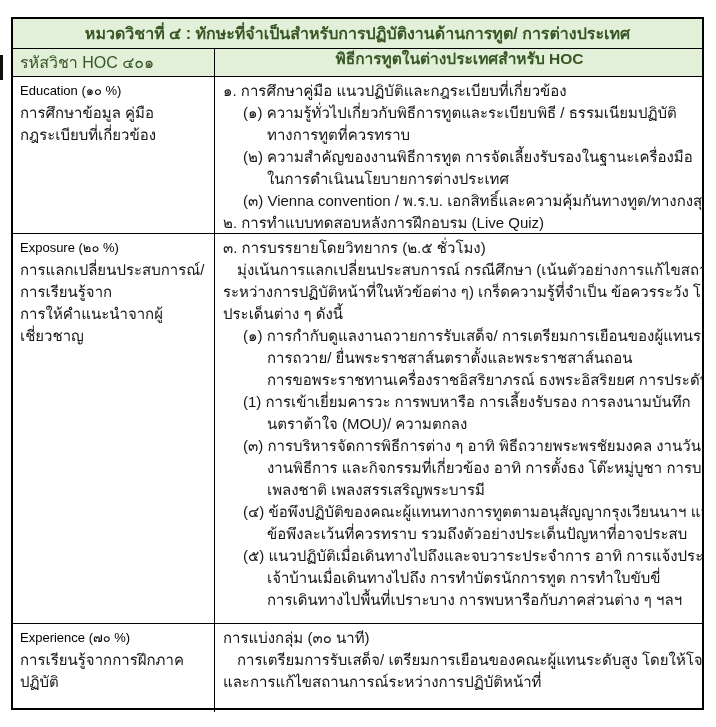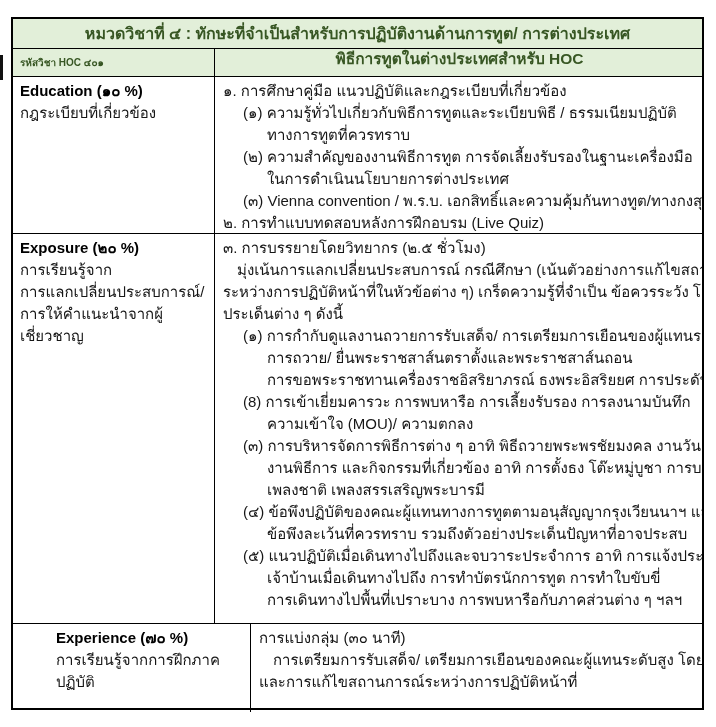--- a/index.html
+++ b/index.html
@@ -27,21 +27,21 @@
     display:flex;flex-direction:column;
     background:#fff;
   }
   .t-row{
     display:flex;flex-direction:row;
     border-bottom:1px solid var(--border);
     box-sizing:border-box;
     flex:0 0 auto;
     overflow:hidden;
   }
-  .t-row:last-child{border-bottom:none;margin-left:36px;}
+  .t-row:last-child{border-bottom:none;}
   .row-category{
     height:30px;
     background:var(--green-bg);
     align-items:center;justify-content:center;
   }
   .row-category .cat-text{
     font-size:16px;font-weight:bold;color:var(--head-text);
     text-align:center;width:100%;
   }
   .row-course{
@@ -56,32 +56,32 @@
     overflow:hidden;
   }
   .cell-right{
     flex:1 1 auto;
     box-sizing:border-box;
     padding:3px 6px 8px 8px;
     overflow:hidden;
   }
   .row-course .cell-left{
     display:flex;align-items:center;padding-top:0;
-    font-size:10px;font-weight:bold;color:var(--head-text);
+    font-size:16px;font-weight:normal;color:var(--head-text);
   }
   .row-course .cell-right{
     display:flex;align-items:center;justify-content:center;padding-top:0;
     font-size:15.5px;font-weight:bold;color:var(--head-text);
     text-align:center;
   }
   .sec-0{height:157px;}
   .sec-1{height:390px;}
   .sec-2{height:88px;}
   .method-title{
-    font-size:15px;font-weight:bold;line-height:22px;color:#000;
+    font-size:13px;font-weight:normal;line-height:22px;color:#000;
   }
   .method-line{
     font-size:15px;line-height:22px;
   }
   .content-line{
     font-size:15px;line-height:22px;
     white-space:nowrap;
   }
   .ind-0{padding-left:0;}
   .ind-h{padding-left:14px;}
@@ -100,48 +100,49 @@
   </div>
 
   <div class="t-row row-course">
     <div class="cell-left">รหัสวิชา HOC ๔๐๑</div>
     <div class="cell-right">พิธีการทูตในต่างประเทศสำหรับ HOC</div>
   </div>
 
   <div id="sections-host" style="display:contents;"><div class="t-row section-row sec-0">
     <div class="cell-left">
       <div class="method-title">Education (๑๐ %)</div>
+    <div class="method-line">การศึกษาข้อมูล คู่มือ</div>
           <div class="method-line">กฎระเบียบที่เกี่ยวข้อง</div>
         </div>
     <div class="cell-right">
           <div class="content-line ind-0">๑. การศึกษาคู่มือ แนวปฏิบัติและกฎระเบียบที่เกี่ยวข้อง</div>
           <div class="content-line ind-1">(๑) ความรู้ทั่วไปเกี่ยวกับพิธีการทูตและระเบียบพิธี / ธรรมเนียมปฏิบัติ</div>
           <div class="content-line ind-2">ทางการทูตที่ควรทราบ</div>
           <div class="content-line ind-1">(๒) ความสำคัญของงานพิธีการทูต การจัดเลี้ยงรับรองในฐานะเครื่องมือ</div>
           <div class="content-line ind-2">ในการดำเนินนโยบายการต่างประเทศ</div>
           <div class="content-line ind-1">(๓) Vienna convention / พ.ร.บ. เอกสิทธิ์และความคุ้มกันทางทูต/ทางกงสุล</div>
           <div class="content-line ind-0">๒. การทำแบบทดสอบหลังการฝึกอบรม (Live Quiz)</div>
         </div>
   </div><div class="t-row section-row sec-1">
     <div class="cell-left">
       <div class="method-title">Exposure (๒๐ %)</div>
-    <div class="method-line">การเรียนรู้จาก</div>
-          <div class="method-line">การแลกเปลี่ยนประสบการณ์/</div>
+    <div class="method-line">การแลกเปลี่ยนประสบการณ์/</div>
+          <div class="method-line">การเรียนรู้จาก</div>
           <div class="method-line">การให้คำแนะนำจากผู้เชี่ยวชาญ</div>
         </div>
     <div class="cell-right">
           <div class="content-line ind-0">๓. การบรรยายโดยวิทยากร (๒.๕ ชั่วโมง)</div>
           <div class="content-line ind-h">มุ่งเน้นการแลกเปลี่ยนประสบการณ์ กรณีศึกษา (เน้นตัวอย่างการแก้ไขสถานการณ์</div>
           <div class="content-line ind-0">ระหว่างการปฏิบัติหน้าที่ในหัวข้อต่าง ๆ) เกร็ดความรู้ที่จำเป็น ข้อควรระวัง โดยมี</div>
           <div class="content-line ind-0">ประเด็นต่าง ๆ ดังนี้</div>
           <div class="content-line ind-1">(๑)  การกำกับดูแลงานถวายการรับเสด็จ/ การเตรียมการเยือนของผู้แทนระดับสูง</div>
           <div class="content-line ind-2">การถวาย/ ยื่นพระราชสาส์นตราตั้งและพระราชสาส์นถอน</div>
           <div class="content-line ind-2">การขอพระราชทานเครื่องราชอิสริยาภรณ์ ธงพระอิสริยยศ การประดับธง</div>
-          <div class="content-line ind-1">(8)  การเข้าเยี่ยมคารวะ การพบหารือ การเลี้ยงรับรอง การลงนามบันทึก</div>
-          <div class="content-line ind-2">ความเข้าใจ (MOU)/ ความตกลง</div>
+          <div class="content-line ind-1">(1)  การเข้าเยี่ยมคารวะ การพบหารือ การเลี้ยงรับรอง การลงนามบันทึก</div>
+          <div class="content-line ind-2">นตราต้าใจ (MOU)/ ความตกลง</div>
           <div class="content-line ind-1">(๓)  การบริหารจัดการพิธีการต่าง ๆ อาทิ พิธีถวายพระพรชัยมงคล งานวันชาติ</div>
           <div class="content-line ind-2">งานพิธีการ และกิจกรรมที่เกี่ยวข้อง อาทิ การตั้งธง โต๊ะหมู่บูชา การบรรเลง</div>
           <div class="content-line ind-2">เพลงชาติ เพลงสรรเสริญพระบารมี</div>
           <div class="content-line ind-1">(๔)  ข้อพึงปฏิบัติของคณะผู้แทนทางการทูตตามอนุสัญญากรุงเวียนนาฯ และ</div>
           <div class="content-line ind-2">ข้อพึงละเว้นที่ควรทราบ รวมถึงตัวอย่างประเด็นปัญหาที่อาจประสบ</div>
           <div class="content-line ind-1">(๕)  แนวปฏิบัติเมื่อเดินทางไปถึงและจบวาระประจำการ อาทิ การแจ้งประเทศ</div>
           <div class="content-line ind-2">เจ้าบ้านเมื่อเดินทางไปถึง การทำบัตรนักการทูต การทำใบขับขี่</div>
           <div class="content-line ind-2">การเดินทางไปพื้นที่เปราะบาง การพบหารือกับภาคส่วนต่าง ๆ ฯลฯ</div>
         </div>
   </div><div class="t-row section-row sec-2">

